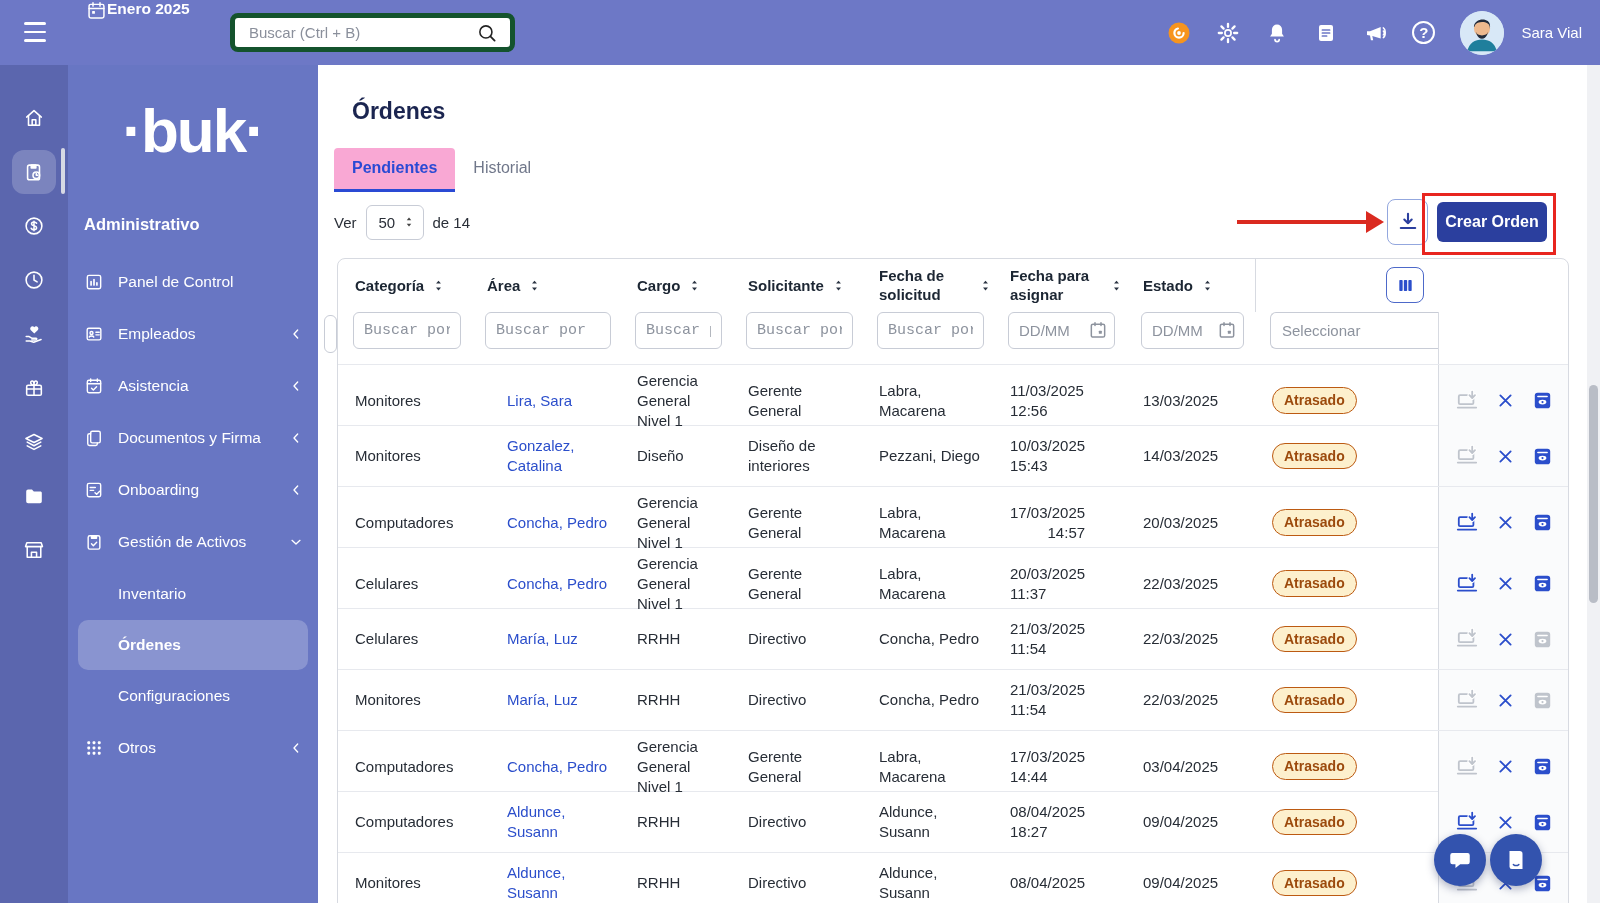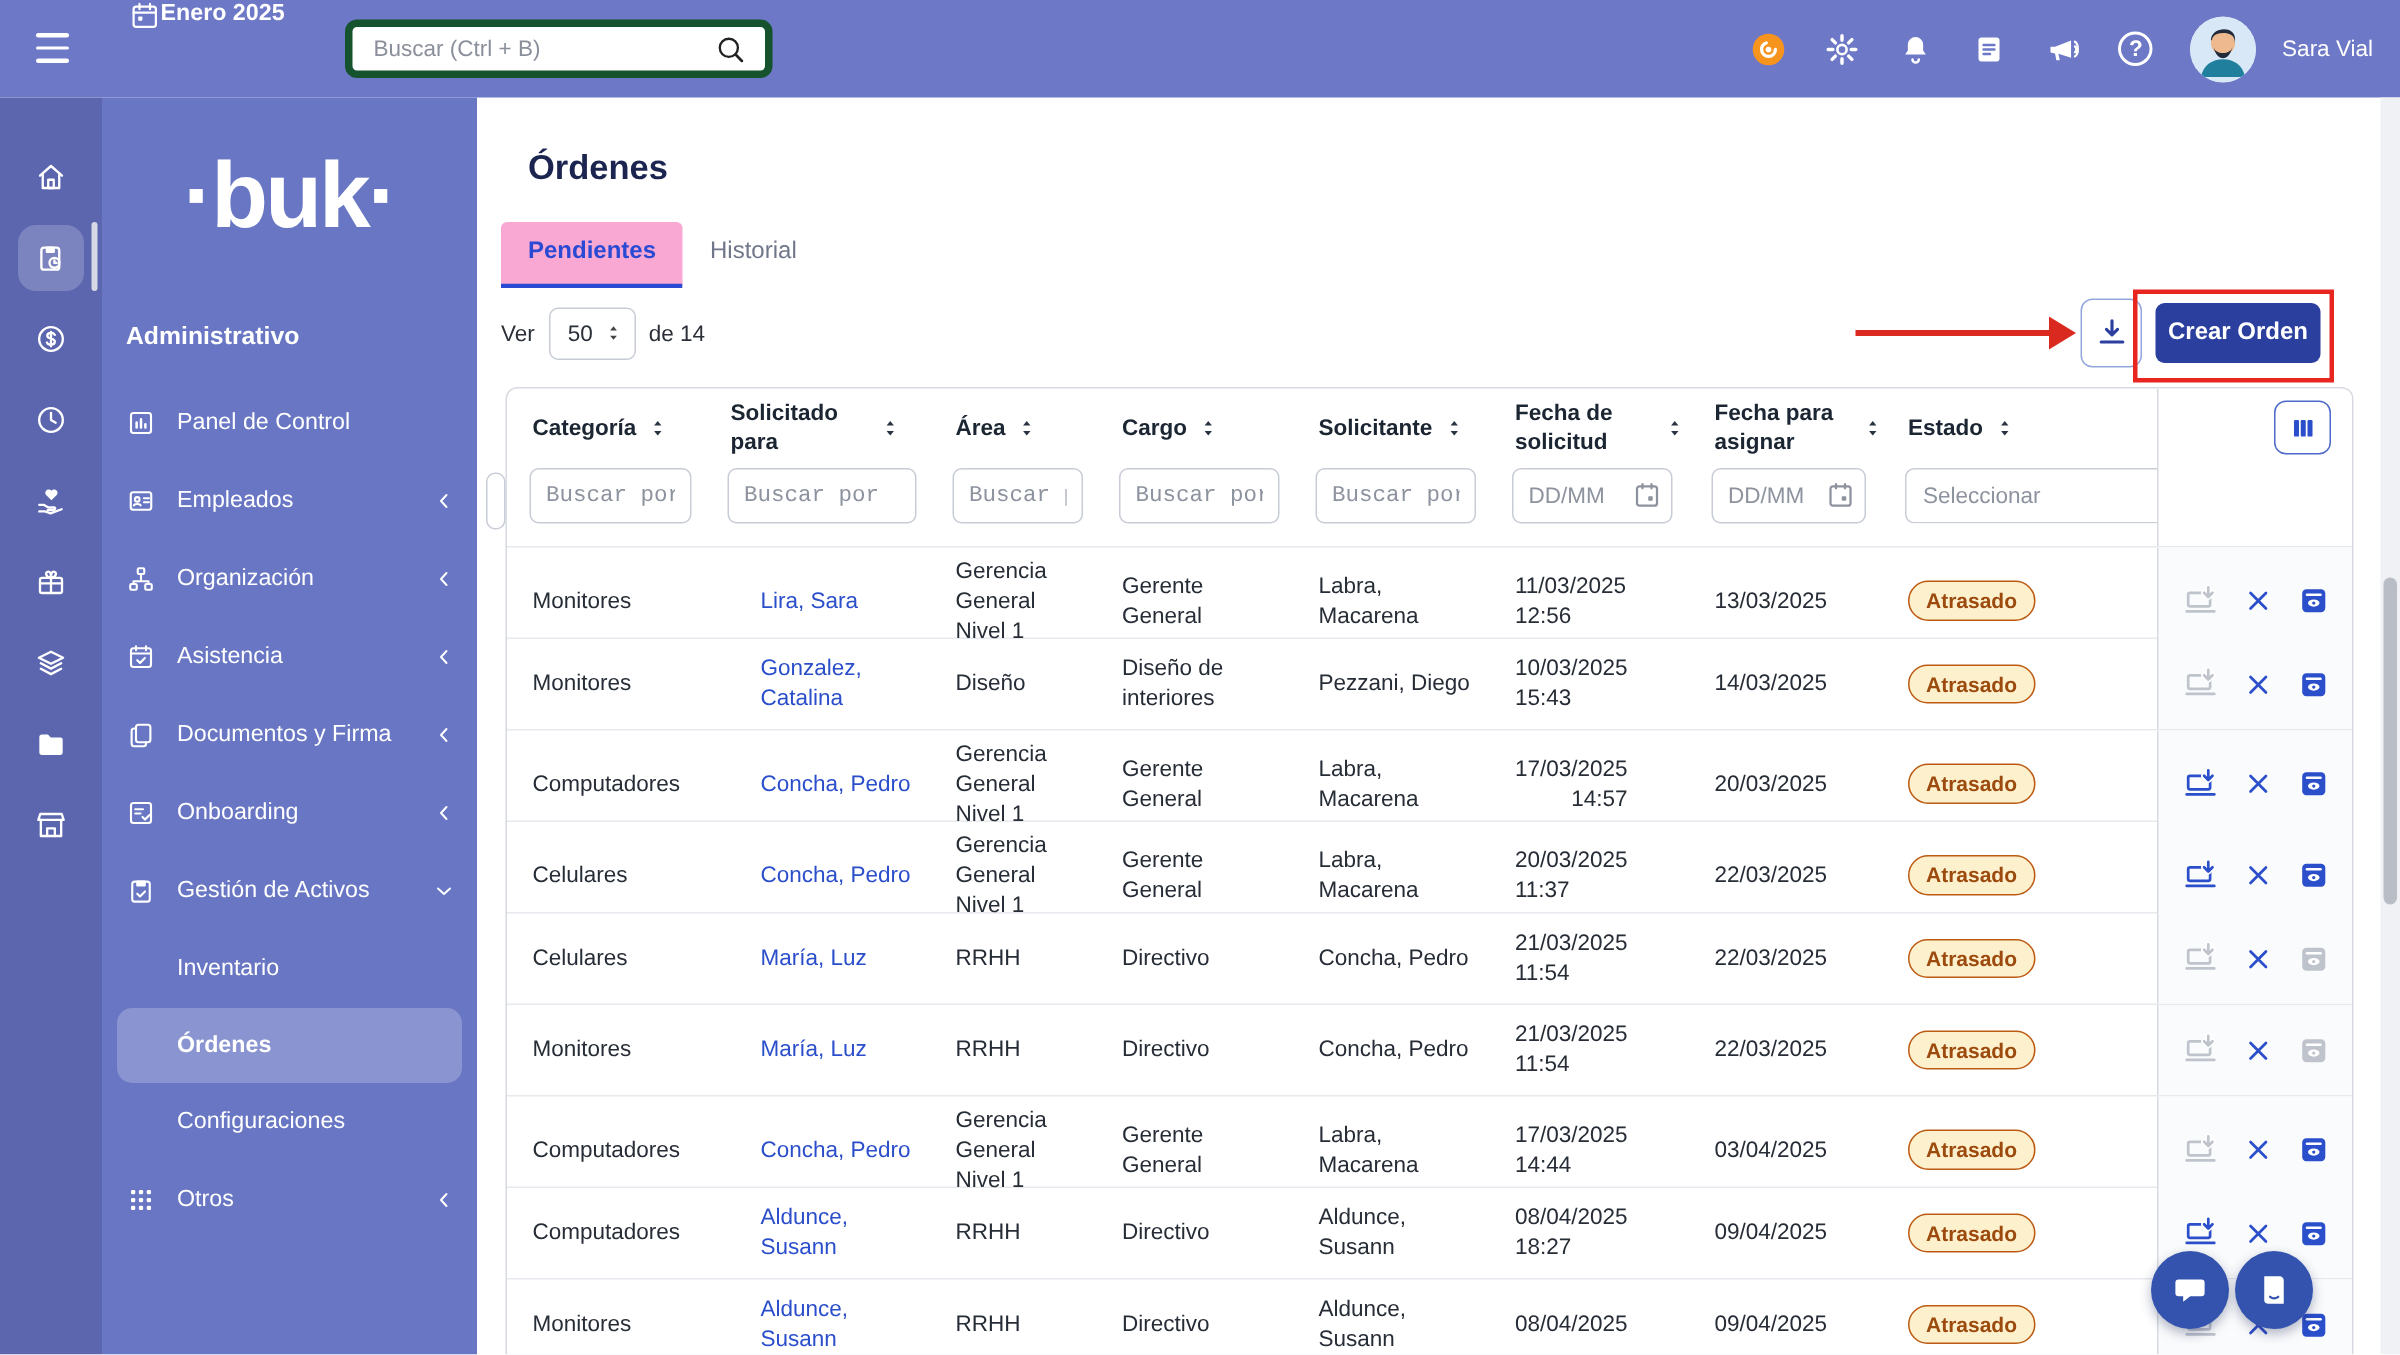--- a/index.html
+++ b/index.html
@@ -270,36 +270,20 @@
         <span class="mi-label">Empleados</span>
         <span class="mi-chev">
           <svg viewBox="0 0 24 24" width="16" height="16" fill="none" stroke="currentColor" stroke-width="1.7" stroke-linecap="round" stroke-linejoin="round">
             <path d="M14.5 6L9 12l5.5 6" stroke-width="2"></path>
           </svg>
         </span>
       </div>
       <div class="menu-item">
         <span class="mi-icon">
           <svg viewBox="0 0 24 24" width="20" height="20" fill="none" stroke="currentColor" stroke-width="1.7" stroke-linecap="round" stroke-linejoin="round">
-            <rect x="9.4" y="3.4" width="5.2" height="4.6" rx="1"></rect>
-            <rect x="3.4" y="16" width="5.2" height="4.6" rx="1"></rect>
-            <rect x="15.4" y="16" width="5.2" height="4.6" rx="1"></rect>
-            <path d="M12 8v3.8M6 16v-2.2h12V16M12 11.8v2"></path>
-          </svg>
-        </span>
-        <span class="mi-label">Organización</span>
-        <span class="mi-chev">
-          <svg viewBox="0 0 24 24" width="16" height="16" fill="none" stroke="currentColor" stroke-width="1.7" stroke-linecap="round" stroke-linejoin="round">
-            <path d="M14.5 6L9 12l5.5 6" stroke-width="2"></path>
-          </svg>
-        </span>
-      </div>
-      <div class="menu-item">
-        <span class="mi-icon">
-          <svg viewBox="0 0 24 24" width="20" height="20" fill="none" stroke="currentColor" stroke-width="1.7" stroke-linecap="round" stroke-linejoin="round">
             <rect x="4" y="5" width="16" height="15" rx="2"></rect>
             <path d="M8 3.4v3.2M16 3.4v3.2M4 9.2h16"></path>
             <path d="M9 14.6l2.2 2.2 3.9-4"></path>
           </svg>
         </span>
         <span class="mi-label">Asistencia</span>
         <span class="mi-chev">
           <svg viewBox="0 0 24 24" width="16" height="16" fill="none" stroke="currentColor" stroke-width="1.7" stroke-linecap="round" stroke-linejoin="round">
             <path d="M14.5 6L9 12l5.5 6" stroke-width="2"></path>
           </svg>
@@ -420,31 +404,20 @@
   <div class="ann-line"></div>
   <div class="ann-head"></div>
   <div class="ann-rect"></div>
 
   <div class="sliver"></div>
 
   <div class="card">
     <div class="trow" id="thead">
         <div class="th">
           <span class="lbl">Categoría</span>
-          <span>
-            <svg viewBox="0 0 24 24" width="13" height="15" fill="none" stroke="none" style="color:#2a3342">
-              <g fill="currentColor" stroke="none">
-                <path d="M12 3l4.5 5.5h-9z"></path>
-                <path d="M12 21l-4.5-5.5h9z"></path>
-              </g>
-            </svg>
-          </span>
-        </div>
-        <div class="th">
-          <span class="lbl two-line">Solicitado para</span>
           <span>
             <svg viewBox="0 0 24 24" width="13" height="15" fill="none" stroke="none" style="color:#2a3342">
               <g fill="currentColor" stroke="none">
                 <path d="M12 3l4.5 5.5h-9z"></path>
                 <path d="M12 21l-4.5-5.5h9z"></path>
               </g>
             </svg>
           </span>
         </div>
         <div class="th">

